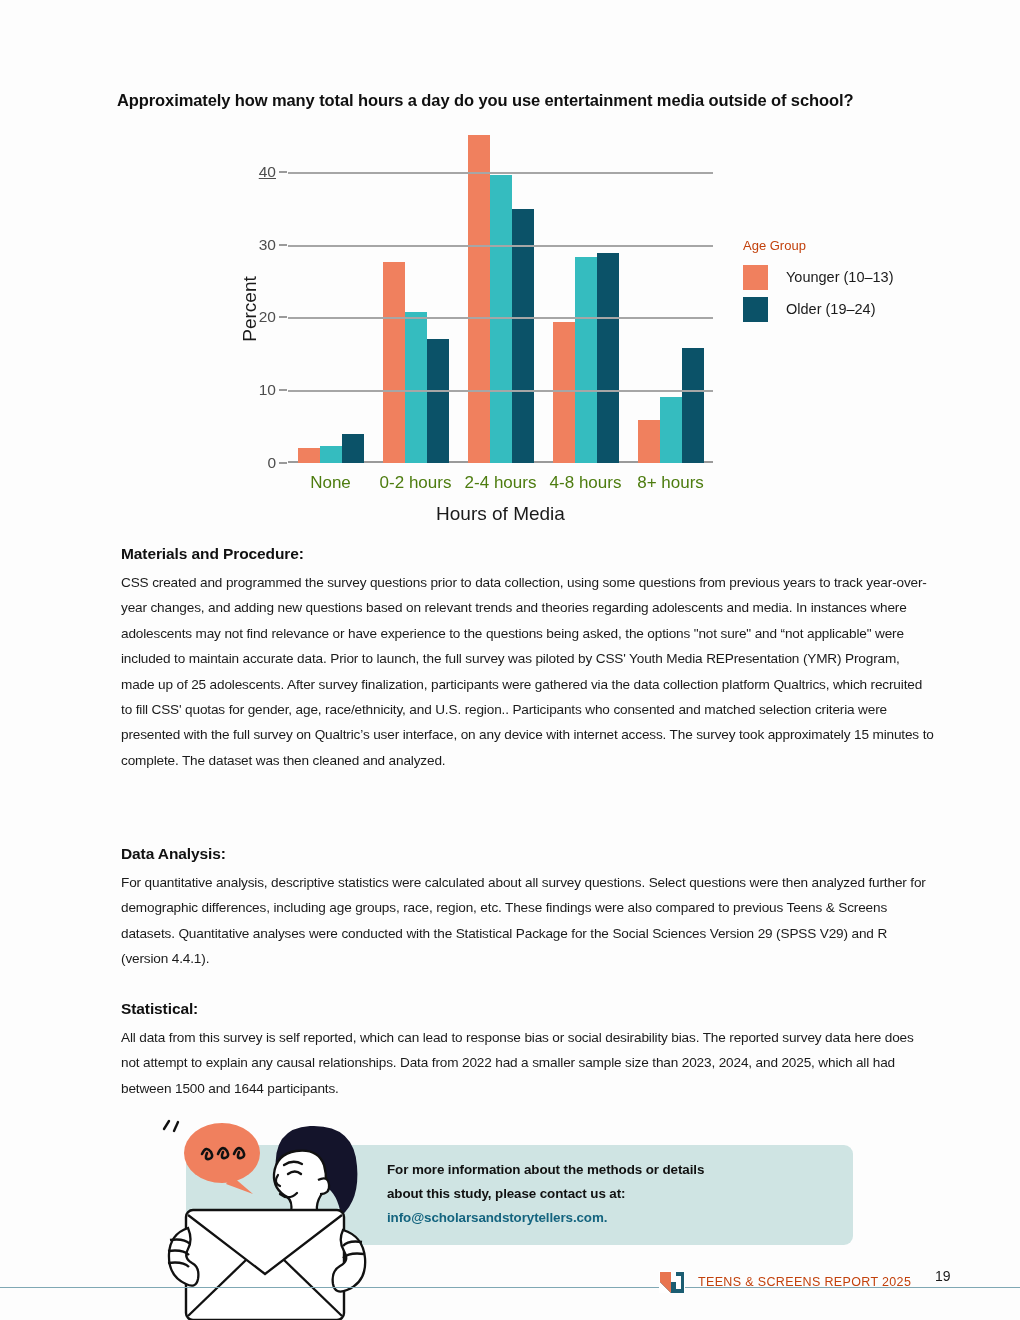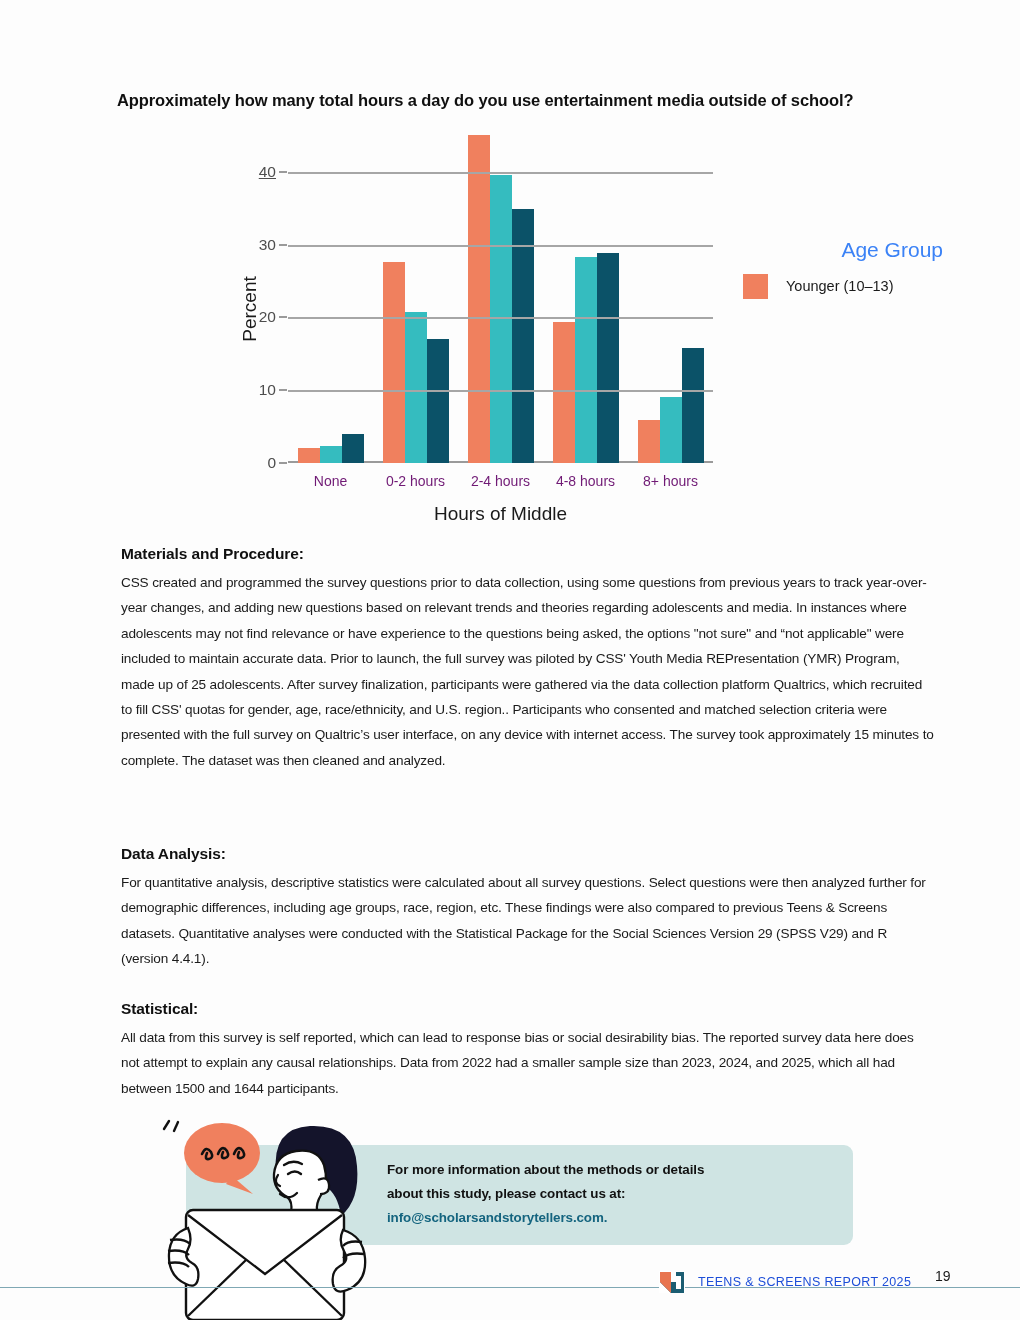--- a/index.html
+++ b/index.html
@@ -115,22 +115,22 @@
   .bar {
     width: 22px;
     background: #cccccc;
   }
 
   .xtick-label {
     position: absolute;
     top: calc(100% + 10px);
     left: 50%;
     transform: translateX(-50%);
-    font-size: 14px;
-    color: #701a75;
+    font-size: 17px;
+    color: #4d7c0f;
     white-space: nowrap;
   }
 
   .chart-xlabel {
     position: absolute;
     left: 63px;
     width: 425px;
     top: 375px;
     text-align: center;
     font-size: 19px;
@@ -138,24 +138,23 @@
   }
 
   
   .legend {
     position: absolute;
     left: 518px;
     top: 110px;
     width: 200px;
   }
   .legend-title {
-    font-size: 21px;
-    color: #3b82f6;
+    font-size: 13px;
+    color: #c2410c;
     margin-bottom: 8px;
-    text-align: right;
   }
   .legend-row {
     display: flex;
     align-items: center;
     height: 32px;
   }
   .legend-swatch {
     width: 25px;
     height: 25px;
     flex: none;
@@ -239,21 +238,21 @@
     position: absolute;
     left: 657px;
     top: 1268px;
     display: flex;
     align-items: center;
     gap: 11px;
   }
   .footer-logo { width: 30px; height: 28px; flex: none; }
   .footer-brand-text {
     font-size: 12.5px;
-    color: #1d4ed8;
+    color: #c2410c;
     letter-spacing: 0.35px;
     white-space: nowrap;
     text-align: center;
   }
   .page-number {
     position: absolute;
     left: 935px;
     top: 1268px;
     font-size: 14px;
     color: #1a1a1a;
@@ -313,28 +312,32 @@
         <div class="ytick" style="top: 189.348px;">20</div>
         <div class="ytick-dash" style="top: 189.348px;"></div>
         <div class="gridline" style="top: 116.522px;"></div>
         <div class="ytick" style="top: 116.522px;">30</div>
         <div class="ytick-dash" style="top: 116.522px;"></div>
         <div class="gridline" style="top: 43.6957px;"></div>
         <div class="ytick" style="top: 43.6957px; text-decoration: underline;">40</div>
         <div class="ytick-dash" style="top: 43.6957px;"></div>
       </div>
 
-    <div class="chart-xlabel">Hours of Middle</div>
+    <div class="chart-xlabel">Hours of Media</div>
 
     <div class="legend">
       <div class="legend-title">Age Group</div>
       <div id="legend-rows">
           <div class="legend-row">
             <span class="legend-swatch" style="background: rgb(240, 128, 94);"></span>
             <span class="legend-text">Younger (10–13)</span>
+          </div>
+          <div class="legend-row">
+            <span class="legend-swatch" style="background: rgb(11, 82, 104);"></span>
+            <span class="legend-text">Older (19–24)</span>
           </div>
         </div>
     </div>
   </div>
 
   <div class="section" id="sec-materials">
     <div class="section-title">Materials and Procedure:</div>
     <div class="section-body">CSS created and programmed the survey questions prior to data collection, using some questions from previous years to track year-over-year changes, and adding new questions based on relevant trends and theories regarding adolescents and media. In instances where adolescents may not find relevance or have experience to the questions being asked, the options "not sure" and “not applicable" were included to maintain accurate data. Prior to launch, the full survey was piloted by CSS' Youth Media REPresentation (YMR) Program, made up of 25 adolescents. After survey finalization, participants were gathered via the data collection platform Qualtrics, which recruited to fill CSS' quotas for gender, age, race/ethnicity, and U.S. region.. Participants who consented and matched selection criteria were presented with the full survey on Qualtric’s user interface, on any device with internet access. The survey took approximately 15 minutes to complete. The dataset was then cleaned and analyzed.</div>
   </div>
 

